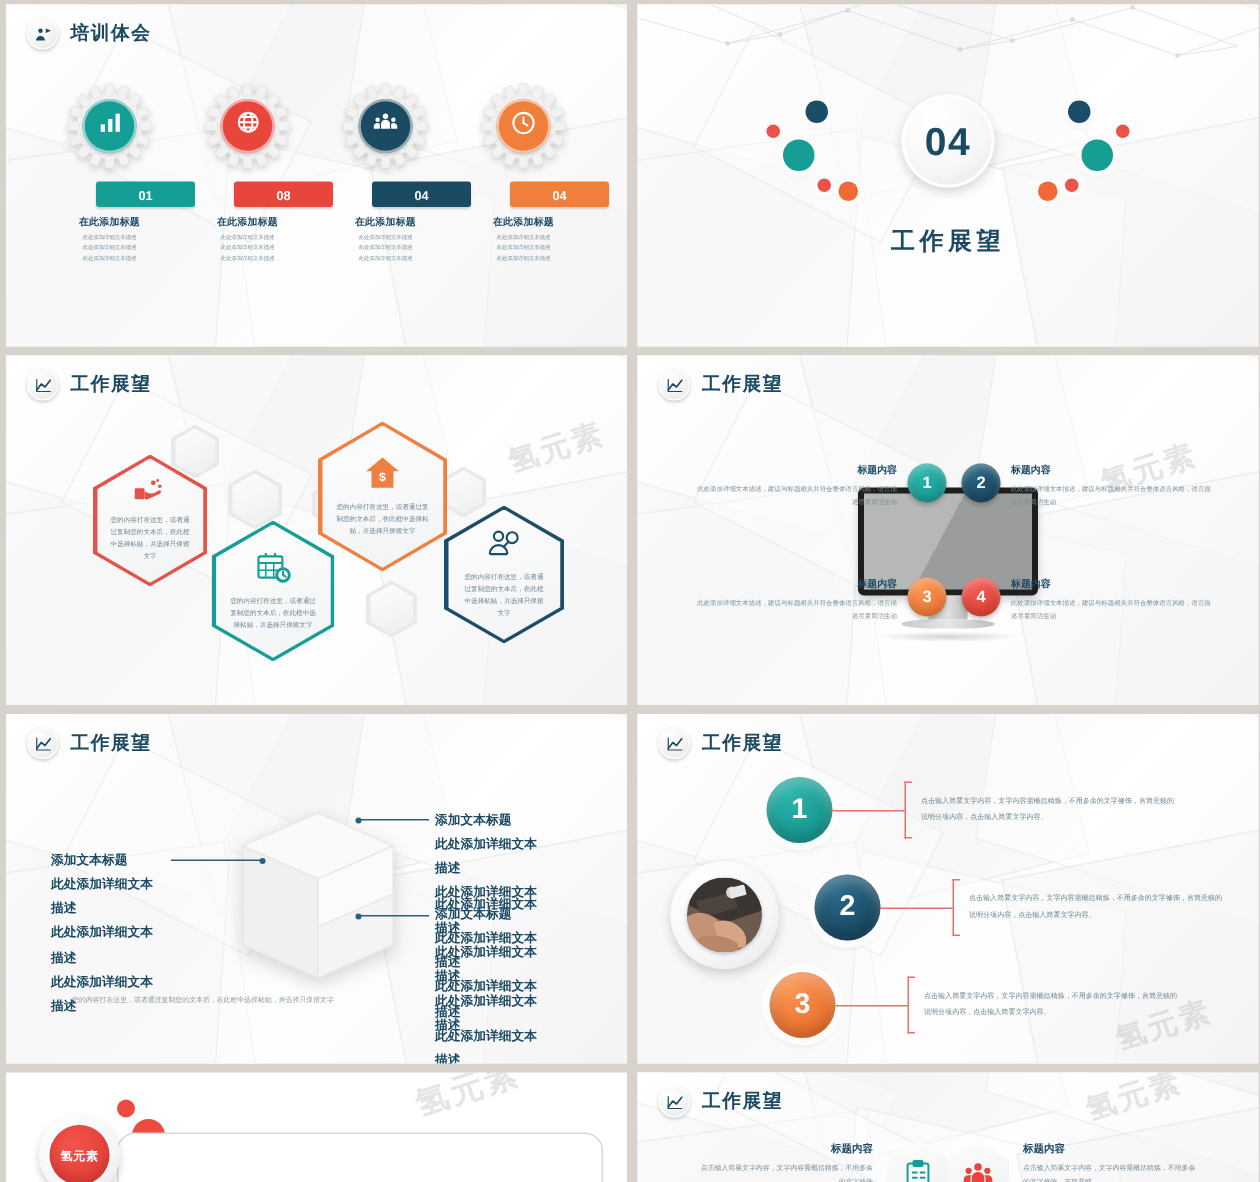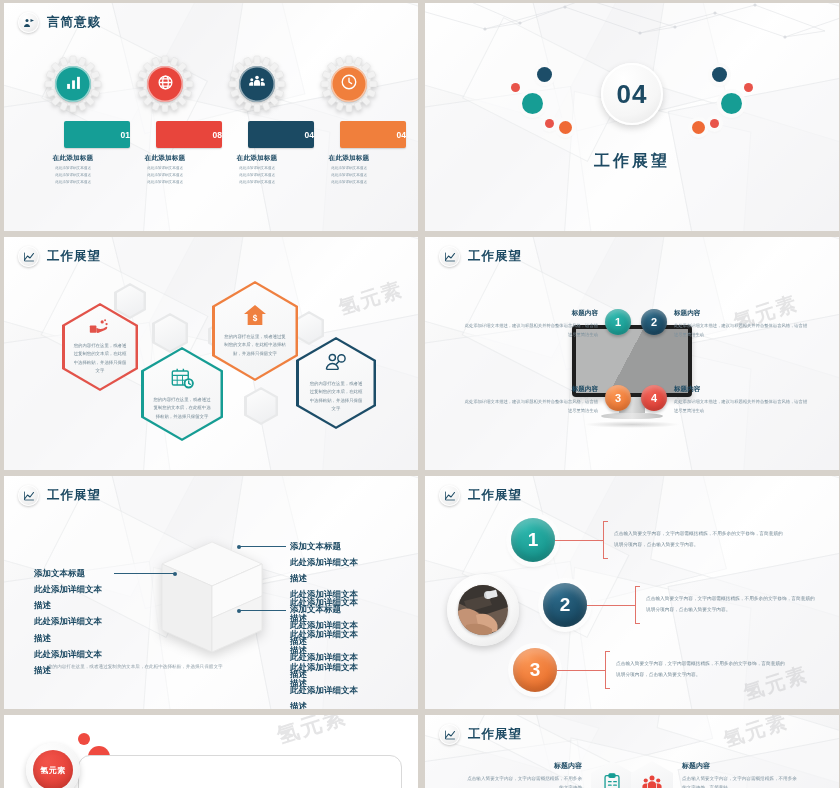--- a/index.html
+++ b/index.html
@@ -65,22 +65,22 @@
   .gcol { width:70px; display:flex; flex-direction:column; align-items:center; }
   .gear { position:relative; width:58px; height:58px; }
   .gear svg { position:absolute; left:0; top:0; filter:drop-shadow(0 2px 2px rgba(0,0,0,.17)); }
   .gcore {
     position:absolute; left:11px; top:11px; width:36px; height:36px; border-radius:50%;
     display:flex; align-items:center; justify-content:center;
     box-shadow:inset 0 0 0 1.5px rgba(255,255,255,.55), 0 1px 2px rgba(0,0,0,.22);
   }
   .gcore svg { position:static; filter:none; }
   .num-chip {
-    margin-top:8px; width:66px; height:27px; border-radius:2px;
-    display:flex; align-items:center; justify-content:flex-end;
+    margin-top:8px; width:66px; height:17px; border-radius:2px;
+    display:flex; align-items:center; justify-content:center;
     color:#fff; font-size:8.5px; font-weight:bold;
     box-shadow:0 1px 1.5px rgba(0,0,0,.16);
     margin-left:48px;
   }
   .cap { margin-top:6px; text-align:center; width:72px; }
   .cap-t { font-size:6.6px; font-weight:bold; color:#1d4a63; letter-spacing:.2px; }
   .cap-b { margin-top:2px; font-size:3.6px; color:#7d93a0; line-height:1.9; }
 
   
   .net { position:absolute; left:0; top:0; right:0; height:66px; opacity:.55; }
@@ -228,21 +228,21 @@
       </div>
 
     <div class="hdr">
       <span class="hdr-badge">
         <svg width="12" height="12" viewBox="0 0 24 24" fill="#1d4a63">
           <circle cx="8" cy="7" r="3"></circle>
             <path d="M2 20c0-3.3 2.7-6 6-6s6 2.7 6 6z"></path>
           <path d="M15 4l7 3-7 3z"></path>
         </svg>
       </span>
-      <span class="hdr-title">言简意赅</span>
+      <span class="hdr-title">培训体会</span>
     </div>
 
     <div class="gears">
 
       <div class="gcol">
         <div class="gear">
           <svg width="58" height="58" viewBox="0 0 58 58">
             <g fill="#f2f2f2" stroke="#e4e4e4" stroke-width=".6">
               <circle cx="29" cy="29" r="22"></circle>
               <g>

